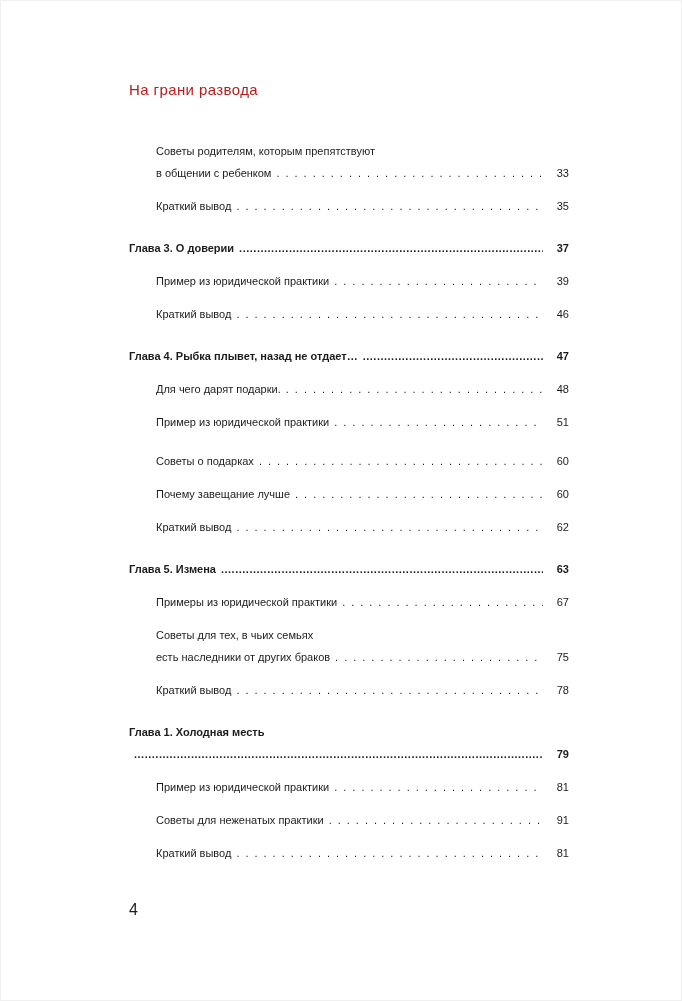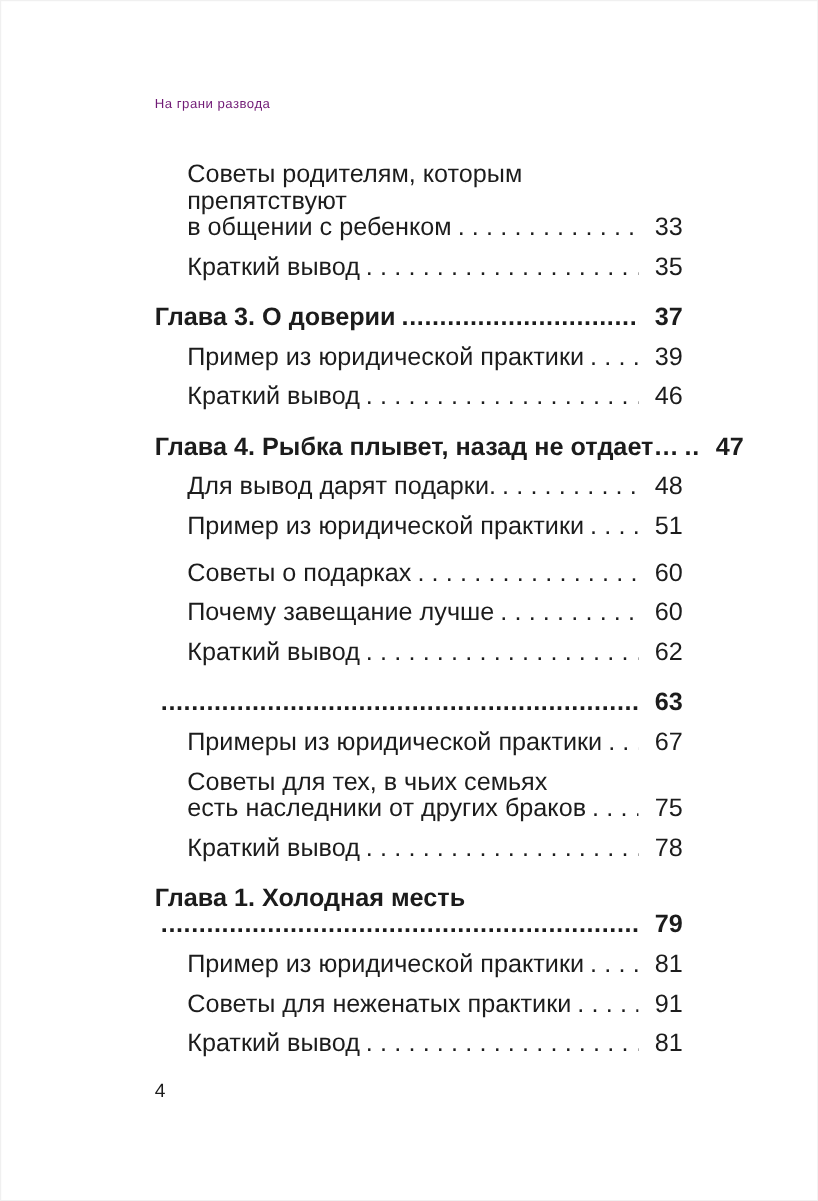--- a/index.html
+++ b/index.html
@@ -13,27 +13,27 @@
     overflow: hidden;
   }
   .page {
     position: absolute;
     inset: 0;
     background: #ffffff;
     border: 1px solid #f0f0f0;
     padding: 80px 112px 0 128px;
   }
   .running-header {
-    font-size: 11px;
+    font-size: 15px;
     letter-spacing: 0.4px;
-    color: #701a75;
+    color: #b91c1c;
   }
   .toc { margin-top: 42px; }
   .row {
-    font-size: 21px;
+    font-size: 11px;
     line-height: 22px;
     margin-top: 11px;
   }
   .row.sub { padding-left: 27px; }
   .row.chapter { font-weight: bold; margin-top: 20px; }
   .row.gap { margin-top: 17px; }
   .flexline {
     display: flex;
     align-items: baseline;
   }
@@ -118,21 +118,21 @@
     <div class="row chapter">
       <div class="flexline">
         <span class="title">Глава 4. Рыбка плывет, назад не отдает…</span>
         <span class="leader"></span>
         <span class="pagenum">47</span>
       </div>
     </div>
 
     <div class="row sub">
       <div class="flexline">
-        <span class="title">Для вывод дарят подарки.</span>
+        <span class="title">Для чего дарят подарки.</span>
         <span class="leader"></span>
         <span class="pagenum">48</span>
       </div>
     </div>
 
     <div class="row sub">
       <div class="flexline">
         <span class="title">Пример из юридической практики</span>
         <span class="leader"></span>
         <span class="pagenum">51</span>
@@ -158,20 +158,21 @@
     <div class="row sub">
       <div class="flexline">
         <span class="title">Краткий вывод</span>
         <span class="leader"></span>
         <span class="pagenum">62</span>
       </div>
     </div>
 
     <div class="row chapter">
       <div class="flexline">
+        <span class="title">Глава 5. Измена</span>
         <span class="leader"></span>
         <span class="pagenum">63</span>
       </div>
     </div>
 
     <div class="row sub">
       <div class="flexline">
         <span class="title">Примеры из юридической практики</span>
         <span class="leader"></span>
         <span class="pagenum">67</span>

